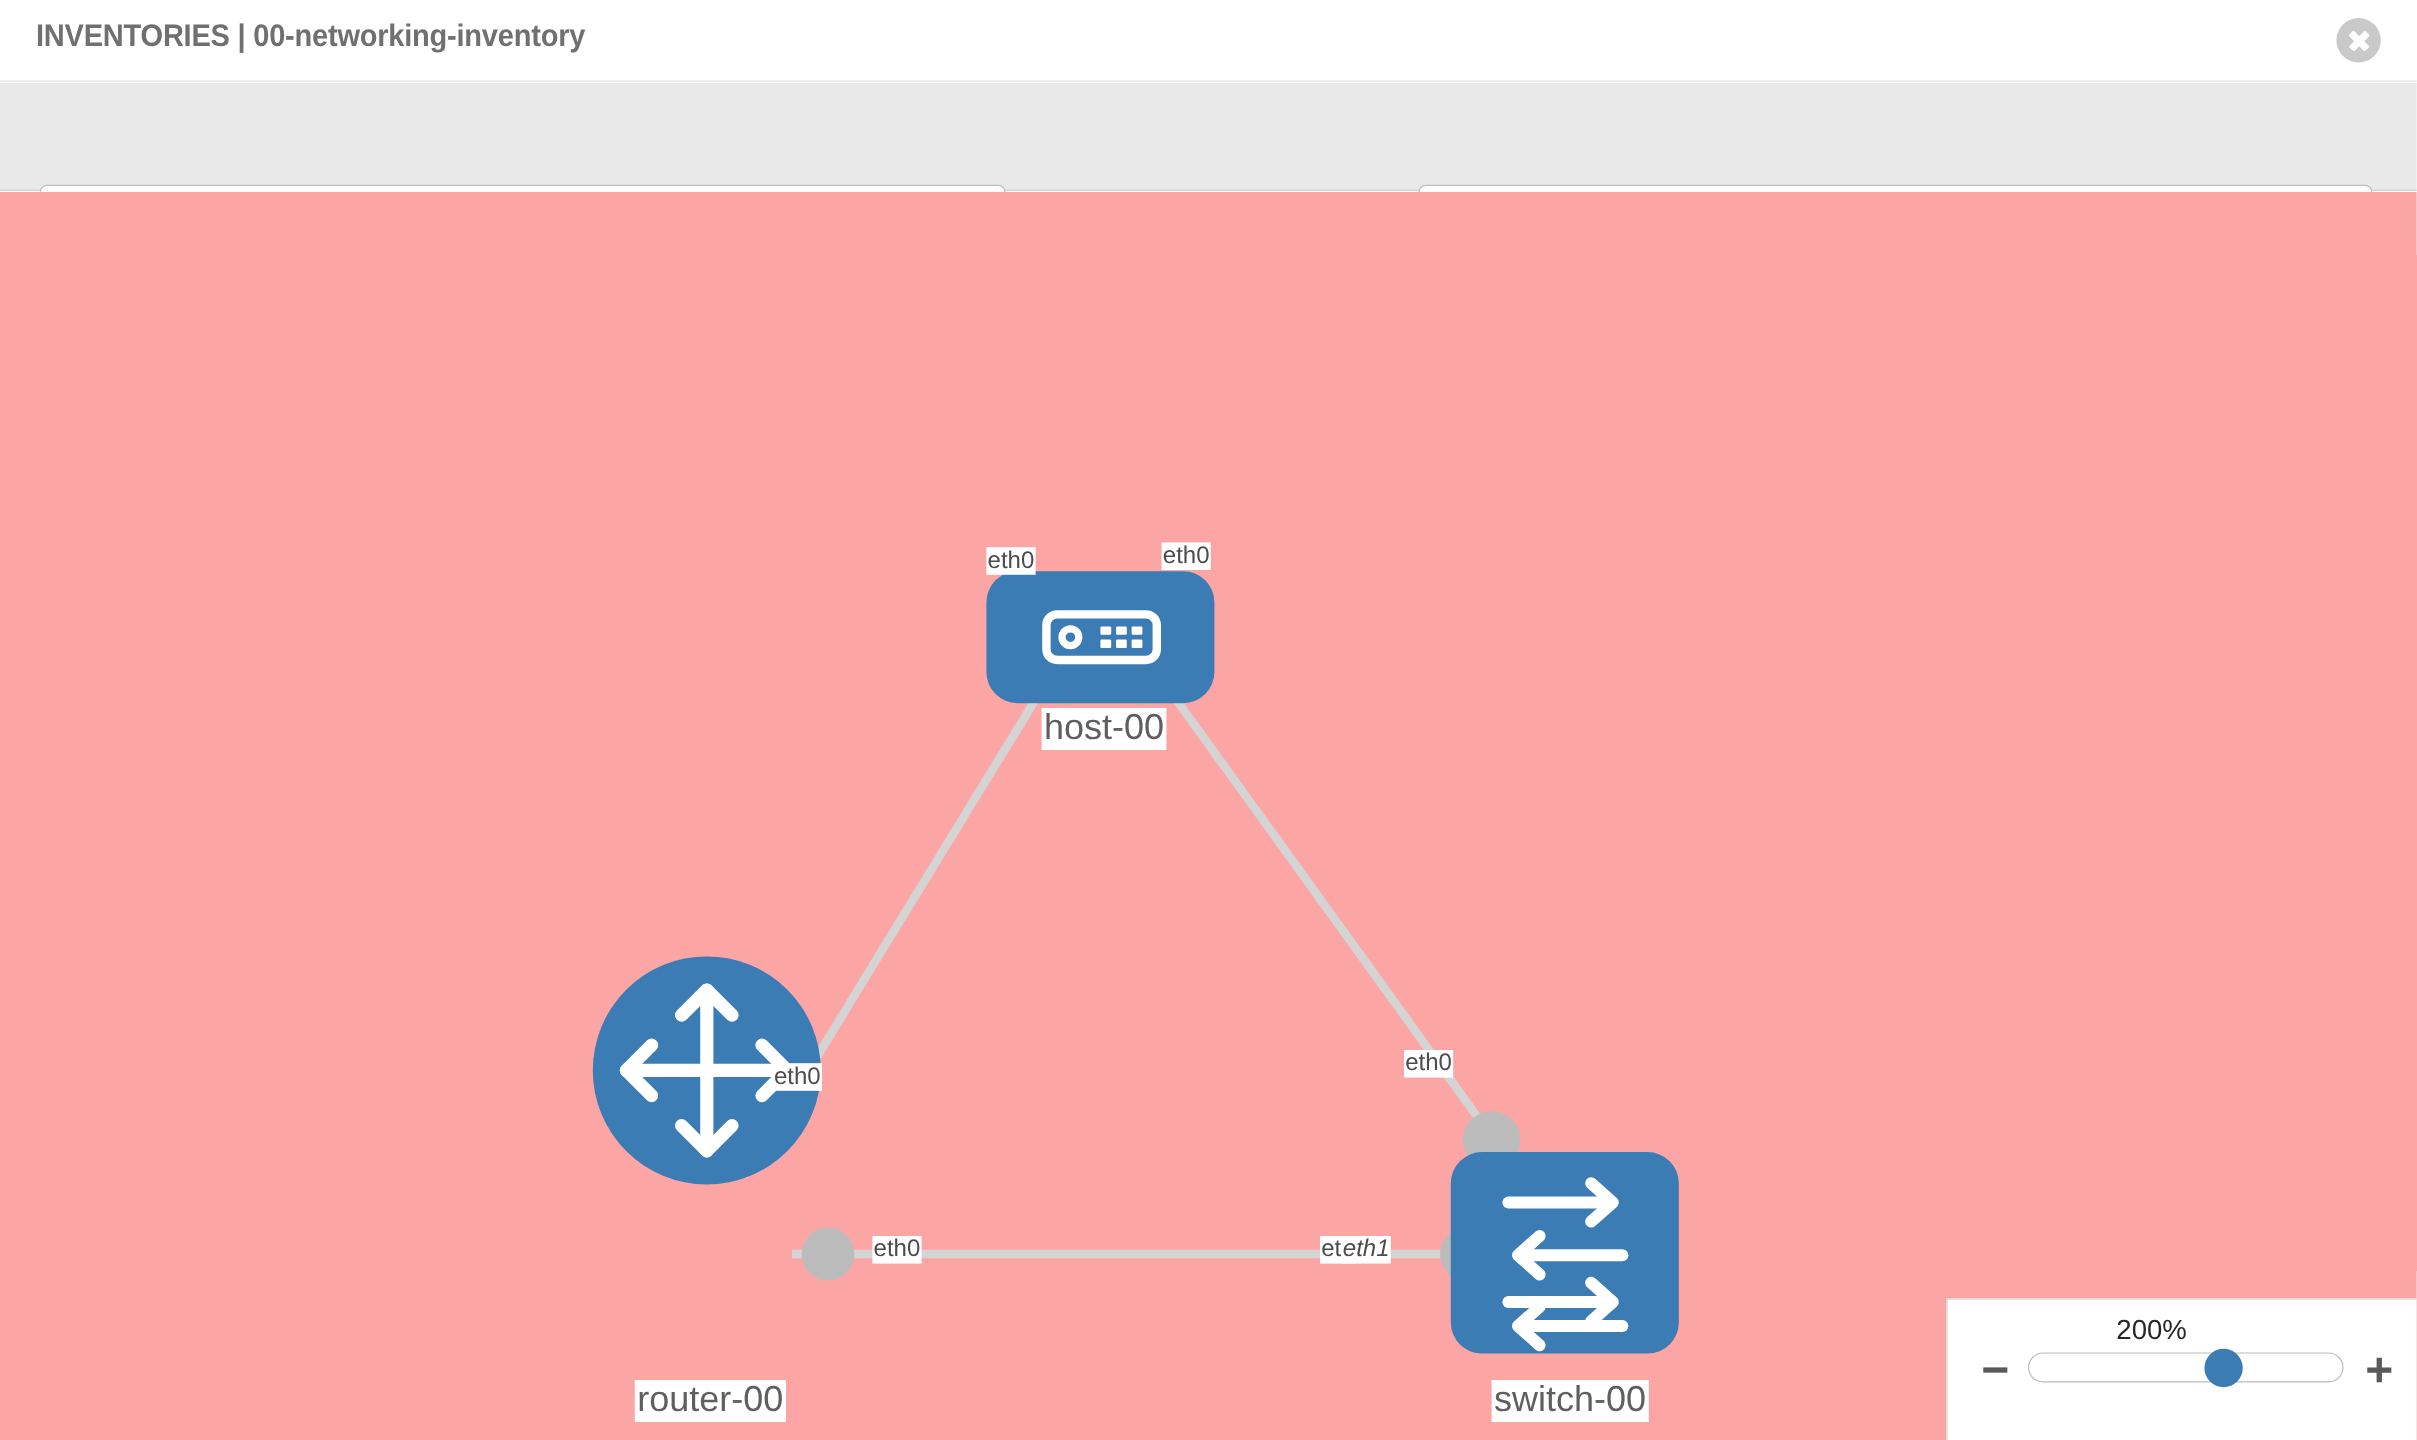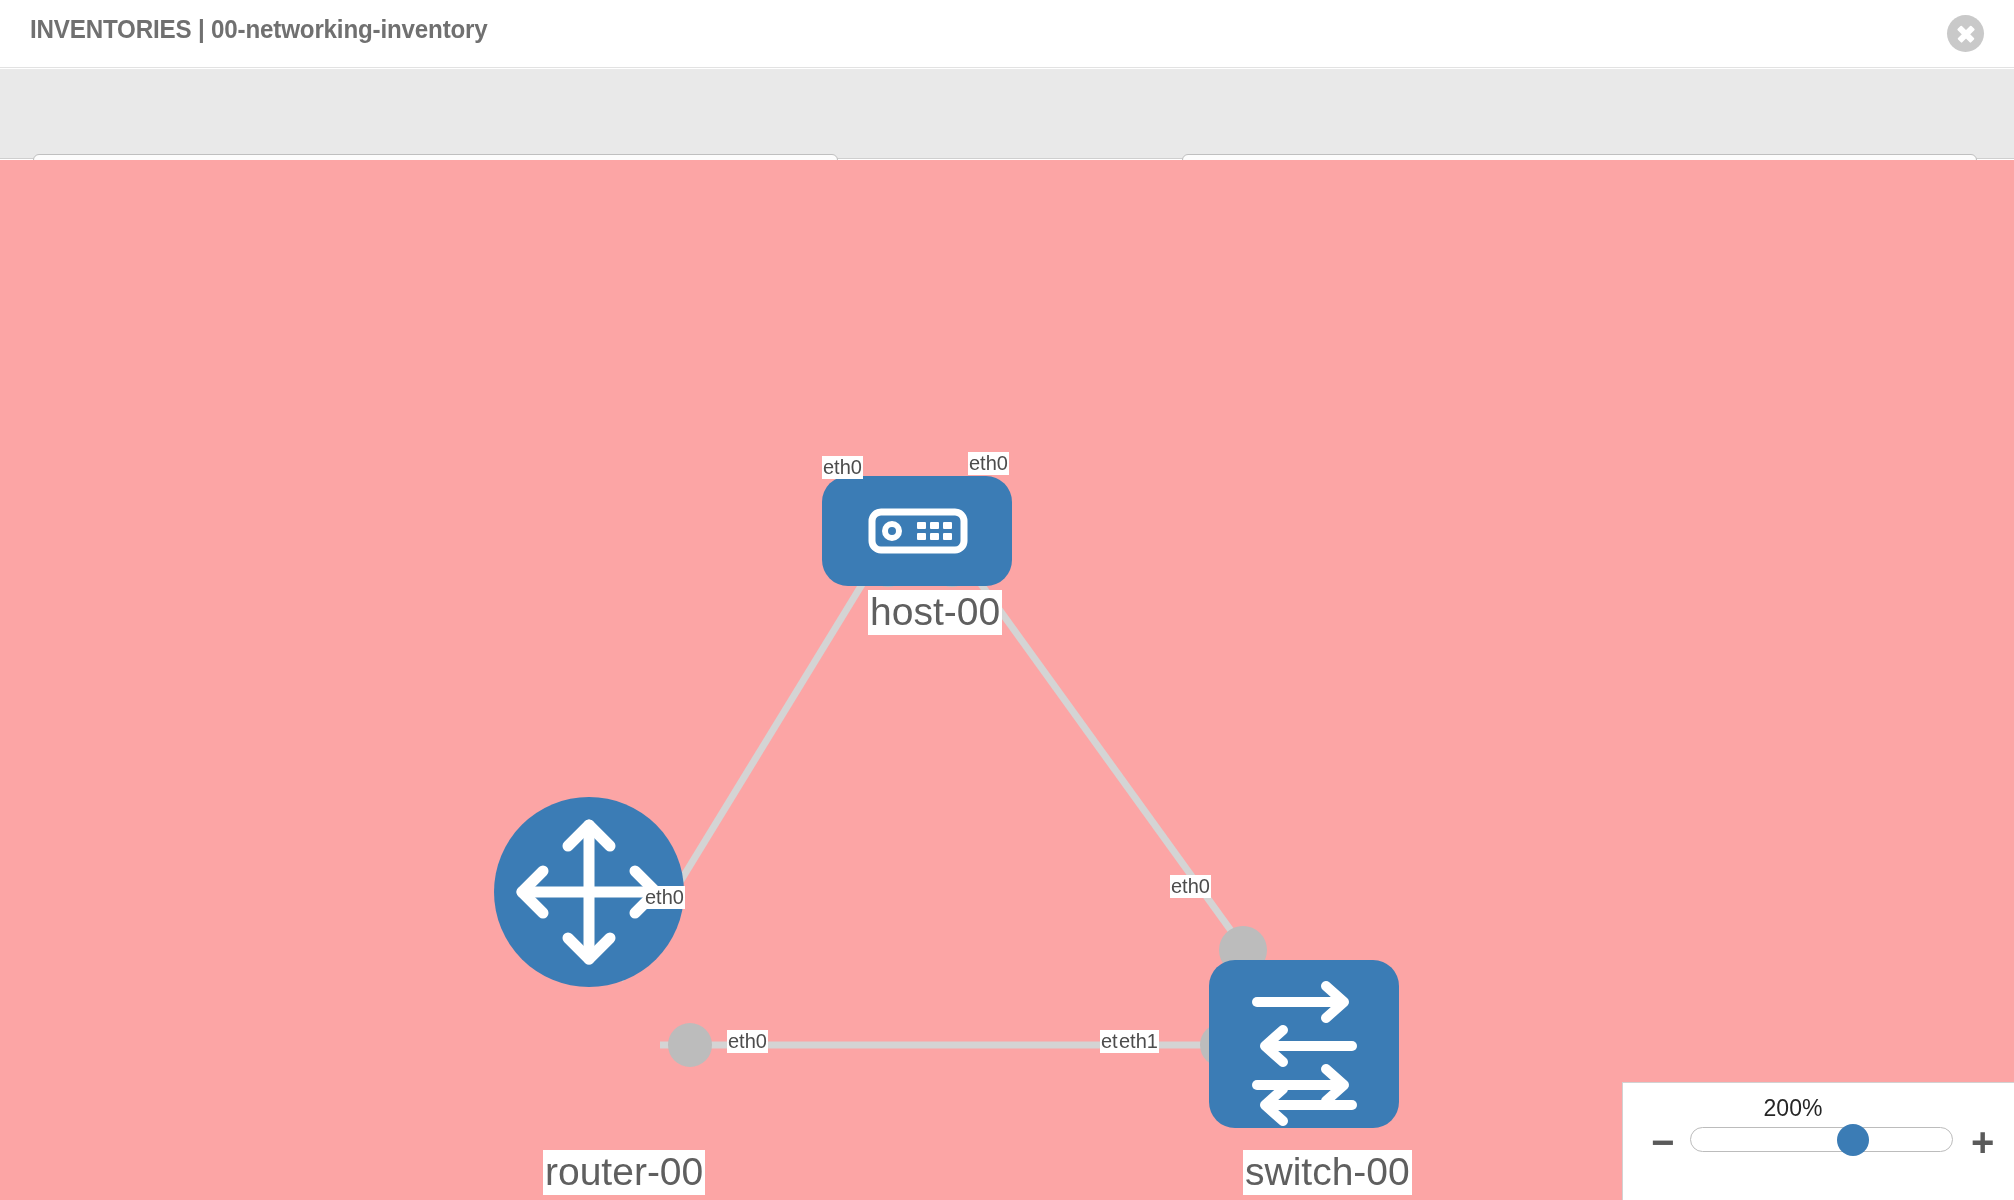--- a/index.html
+++ b/index.html
@@ -144,21 +144,21 @@
   .graph-svg {
     position: absolute;
     top: 0; left: 0;
     width: 2014px;
     height: 1040px;
   }
 
   
   .node-label {
     position: absolute;
-    font-size: 39px;
+    font-size: 30px;
     color: #5f5f5f;
     background: #ffffff;
     white-space: nowrap;
     padding: 0 2px;
     line-height: 1.15;
   }
 
   .iface-label {
     position: absolute;
     font-size: 20px;
@@ -338,25 +338,25 @@
     <span class="iface-label" style="left:968px;  top:292px;">eth0</span>
 
     <span class="iface-label" style="left:644px;  top:726px;">eth0</span>
 
     <span class="iface-label" style="left:1170px; top:715px;">eth0</span>
 
     <span class="iface-label" style="left:727px;  top:870px;">eth0</span>
 
     <span class="iface-label" style="left:1100px; top:870px;">eth</span>
 
-    <span class="iface-label" style="left:1118px; top:870px;">eth1</span>
+    <span class="iface-label" style="left:1118px; top:870px;font-style:italic;">eth1</span>
 
     <span class="node-label" style="left:868px;  top:430px;">host-00</span>
 
-    <span class="node-label" style="left:529px;  top:990px;margin-left:14px;">router-00</span>
+    <span class="node-label" style="left:529px;  top:990px;">router-00</span>
 
     <span class="node-label" style="left:1243px; top:990px;">switch-00</span>
 
     <div class="zoom-panel" style="left:0; top:922px; margin-left:1622px;">
       <div class="zoom-value">200%</div>
       <div class="zoom-minus">−</div>
       <div class="zoom-track">
         <div class="zoom-thumb"></div>
       </div>
       <div class="zoom-plus">+</div>

